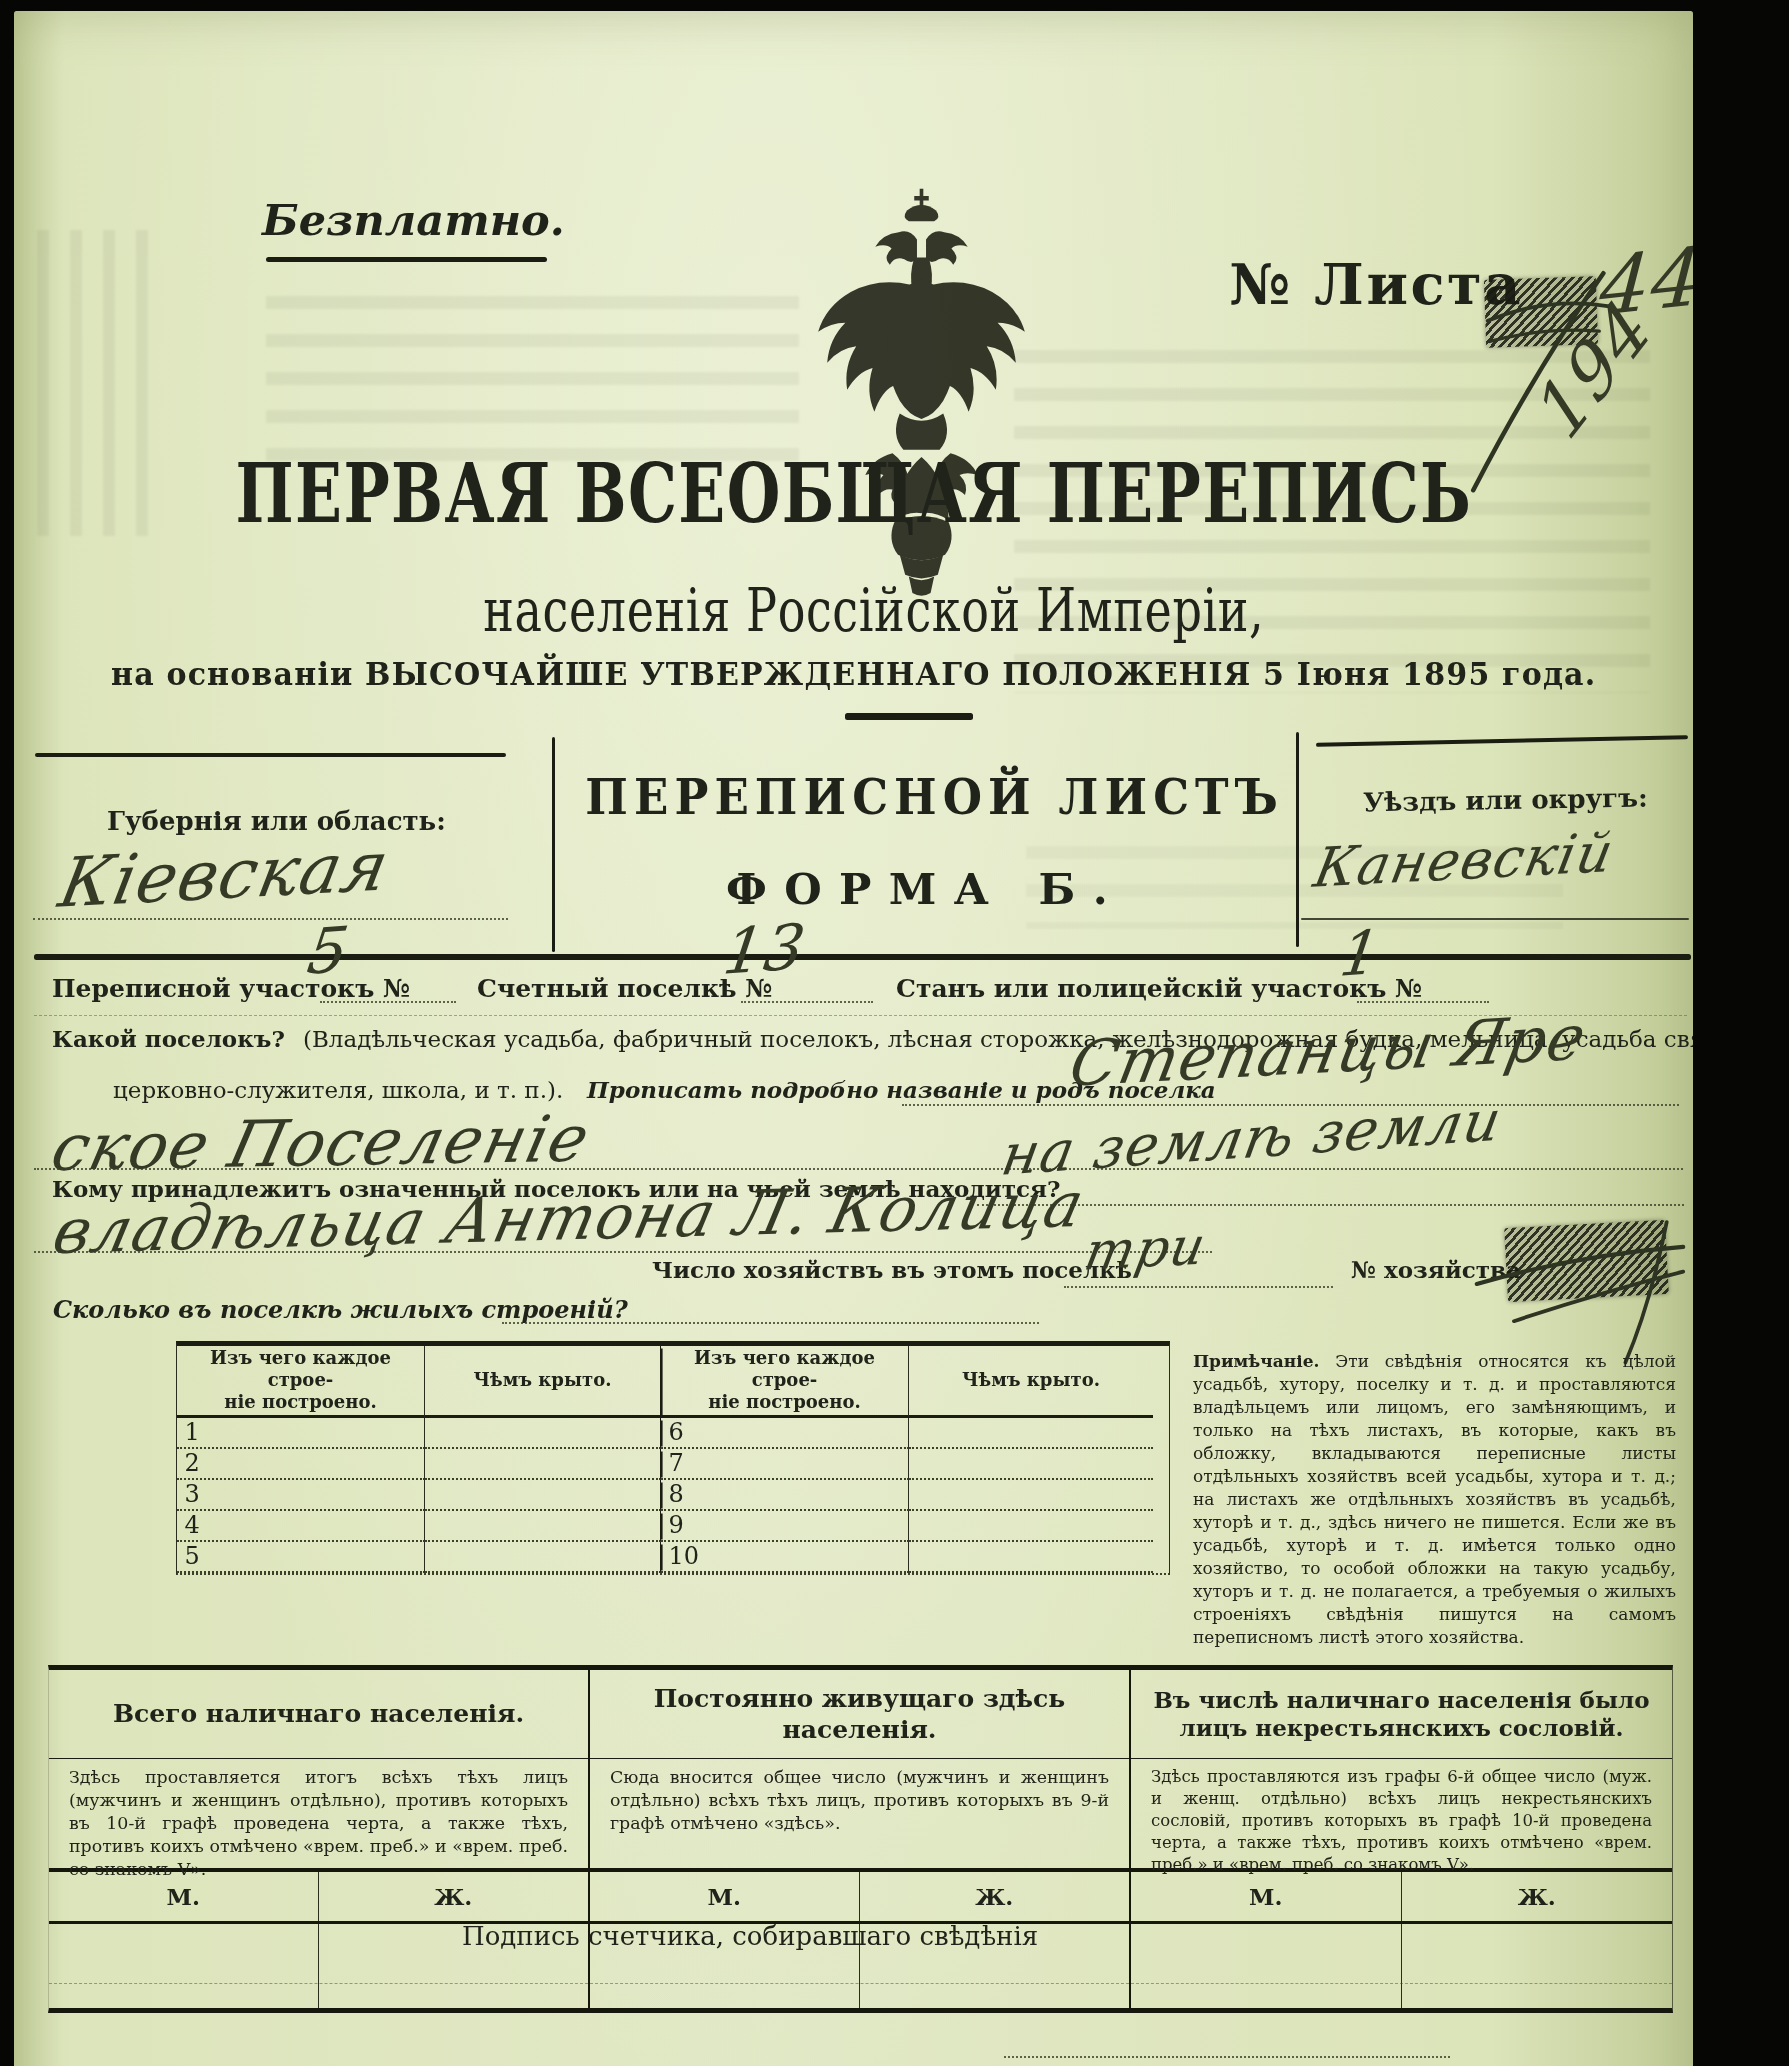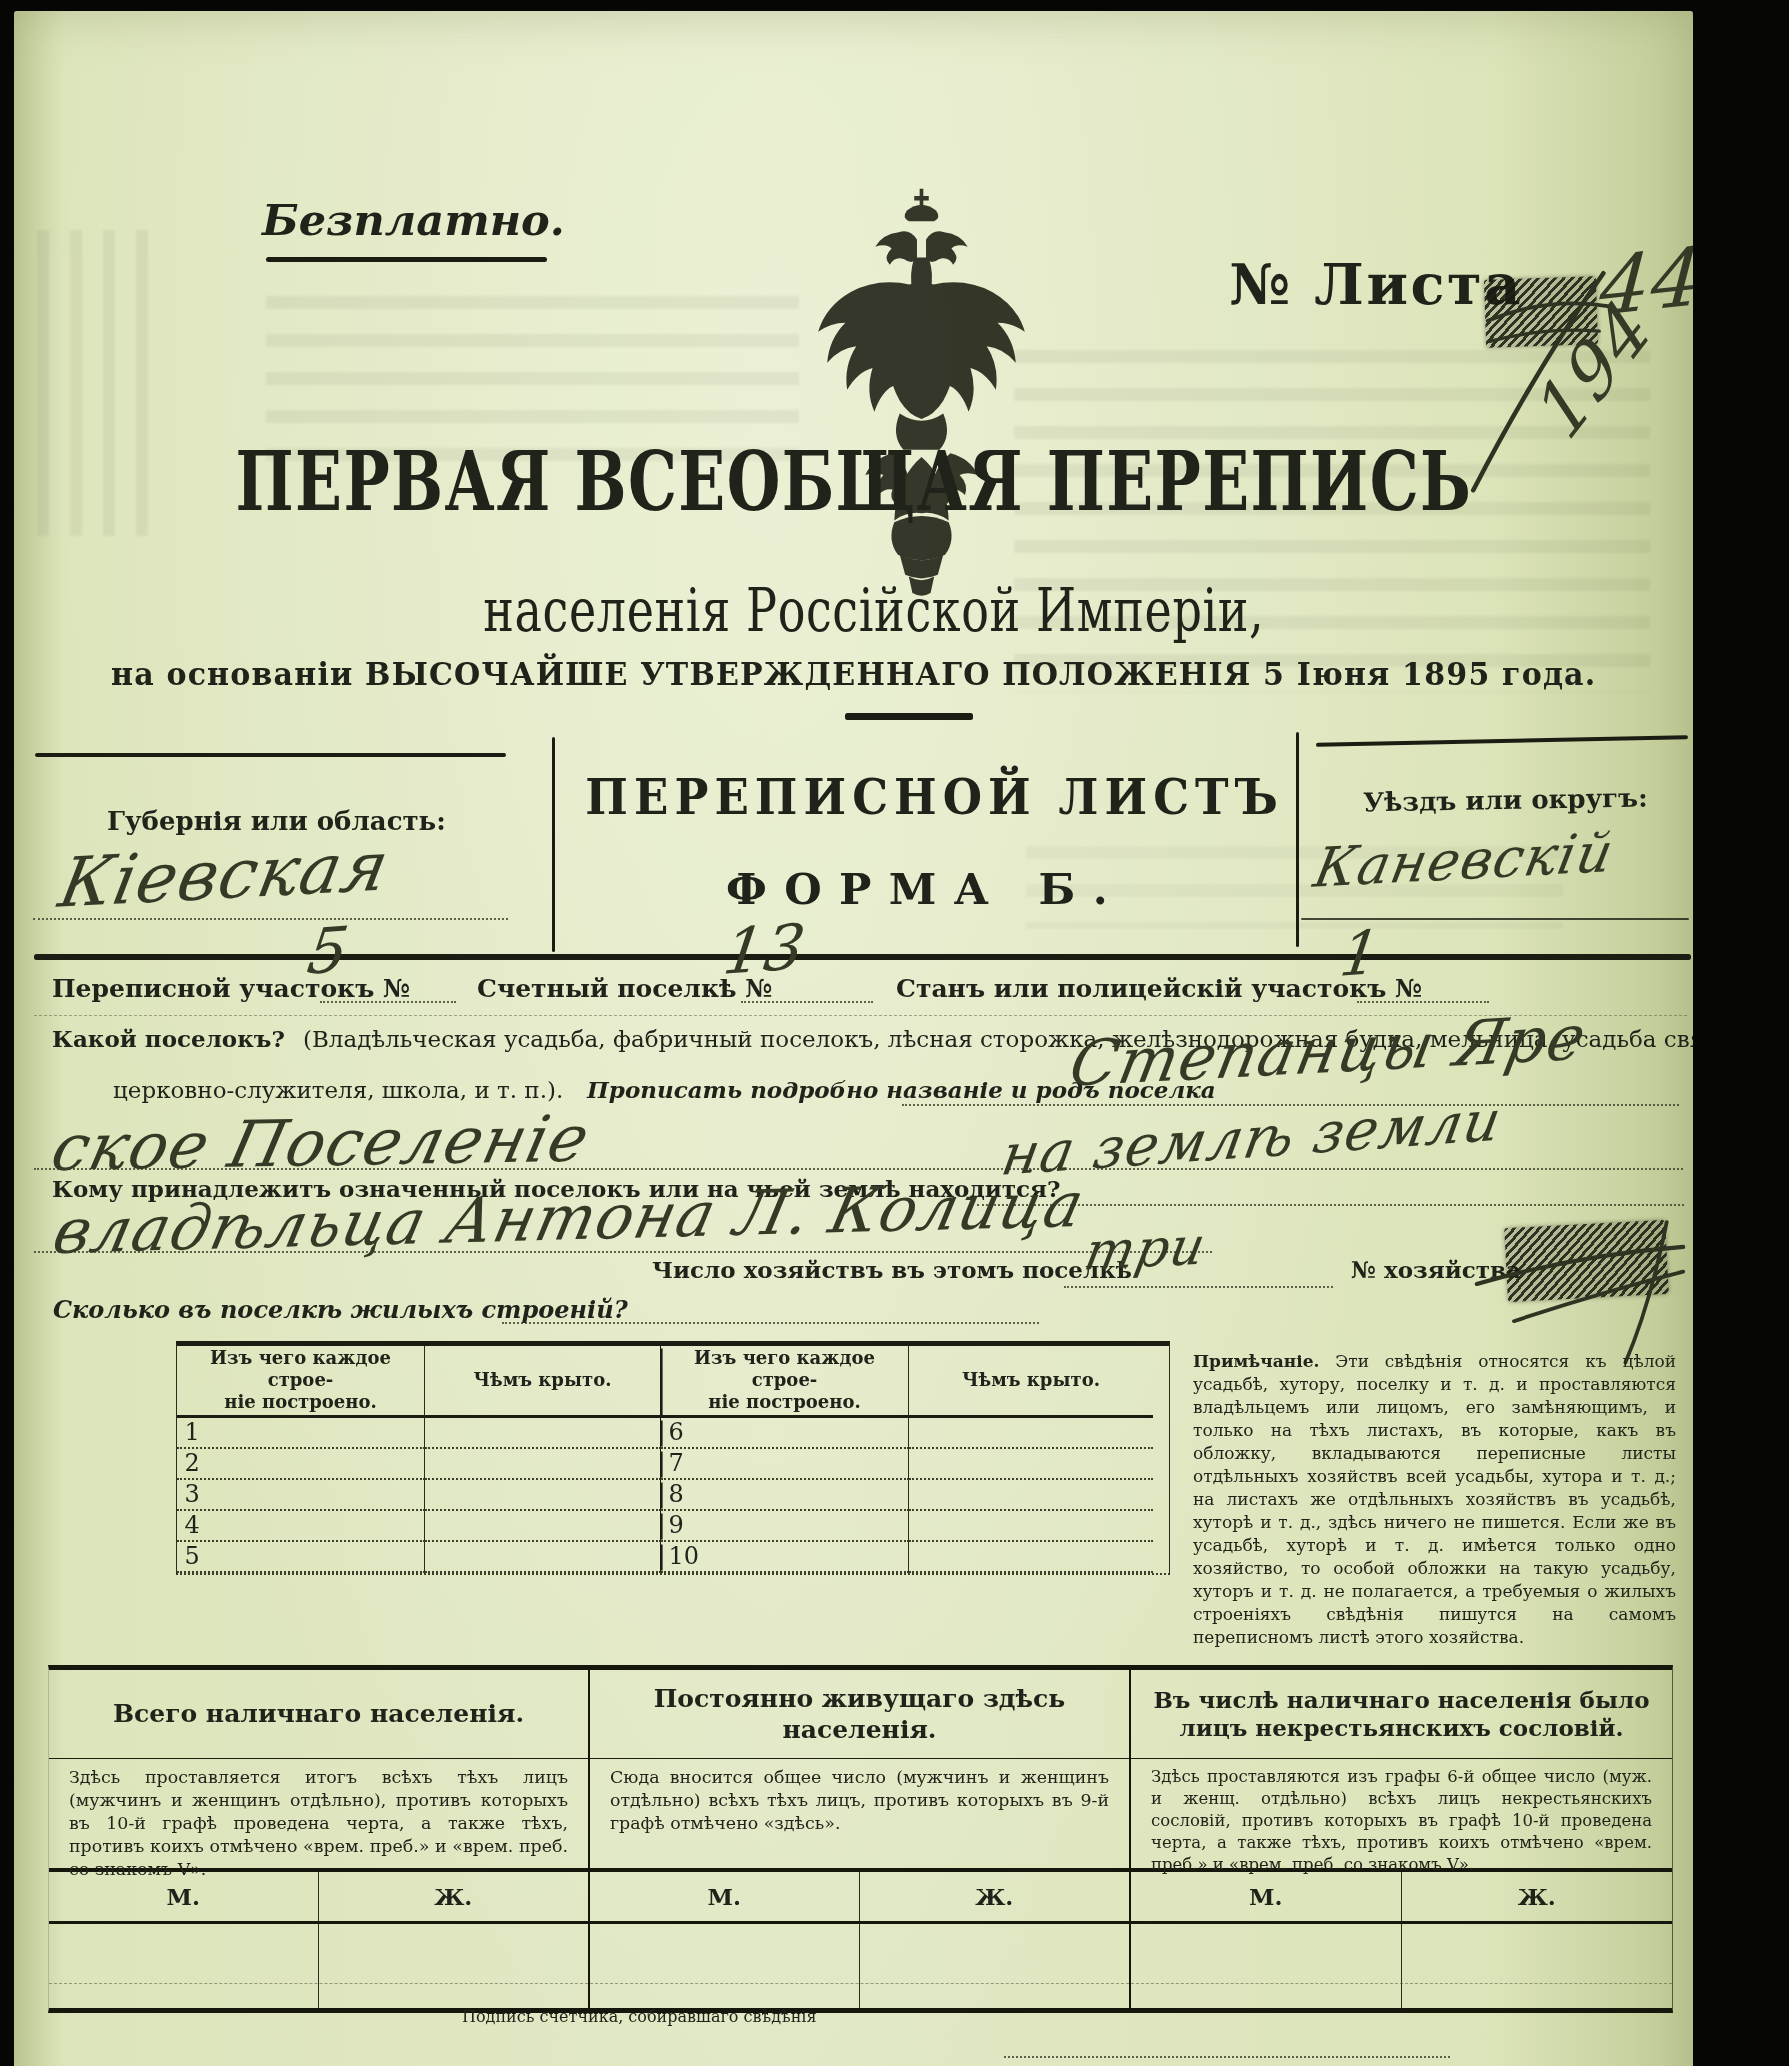--- a/index.html
+++ b/index.html
@@ -94,21 +94,21 @@
   <svg class="abs" style="left:1397px;top:223px;" width="298" height="281" viewBox="0 0 720 680">
     <g stroke="#2e3422" fill="none" stroke-linecap="round">
       <path d="M150 620 Q300 330 465 95" stroke-width="11"></path>
       <path d="M185 210 Q330 150 480 175" stroke-width="9"></path>
       <path d="M190 260 Q320 225 455 235" stroke-width="8"></path>
     </g>
   </svg>
   <div class="hw nowrap" style="left:1583px;top:231px;font-size:79px;transform:rotate(-6deg) skewX(-10deg);">44</div>
   <div class="hw nowrap" style="left:1566px;top:360px;font-size:72px;transform:rotate(-52deg) skewX(-8deg);">194</div>
 
-  <div class="abs ctr nowrap" style="top:425px;">
+  <div class="abs ctr nowrap" style="top:437px;">
     <span class="ink b" style="display:inline-block;font-size:77px;letter-spacing:1.7px;transform:scaleX(.8) scaleY(1.08);transform-origin:center;">ПЕРВАЯ ВСЕОБЩАЯ ПЕРЕПИСЬ</span>
   </div>
   <div class="abs ctr nowrap" style="top:565px;padding-left:41px;">
     <span class="ink" style="display:inline-block;font-size:59px;letter-spacing:0.8px;transform:scaleX(.78);transform-origin:center;">населенія Россійской Имперіи,</span>
   </div>
   <div class="abs ctr nowrap" style="top:645px;">
     <span class="ink b" style="display:inline-block;font-size:31px;letter-spacing:1.2px;transform:scaleX(.97);transform-origin:center;">на основаніи ВЫСОЧАЙШЕ УТВЕРЖДЕННАГО ПОЛОЖЕНІЯ 5 Іюня 1895 года.</span>
   </div>
   <div class="rule" style="left:831px;top:702px;width:128px;height:7px;"></div>
 
@@ -260,18 +260,18 @@
         <div>М.</div>
         <div>Ж.</div>
       </div>
       <div class="erow">
         <div></div>
         <div></div>
       </div>
     </div>
   </div>
 
-  <div class="abs ink nowrap" style="left:448px;top:1996px;font-size:16px;">Подпись счетчика, собиравшаго свѣдѣнія</div>
+  <div class="abs ink nowrap" style="left:448px;top:1910px;font-size:26px;">Подпись счетчика, собиравшаго свѣдѣнія</div>
   <div class="dotted" style="left:990px;top:2045px;width:446px;border-bottom-width:2.1px;"></div>
 
  </div>
 </div>
 
 
 </body></html>

